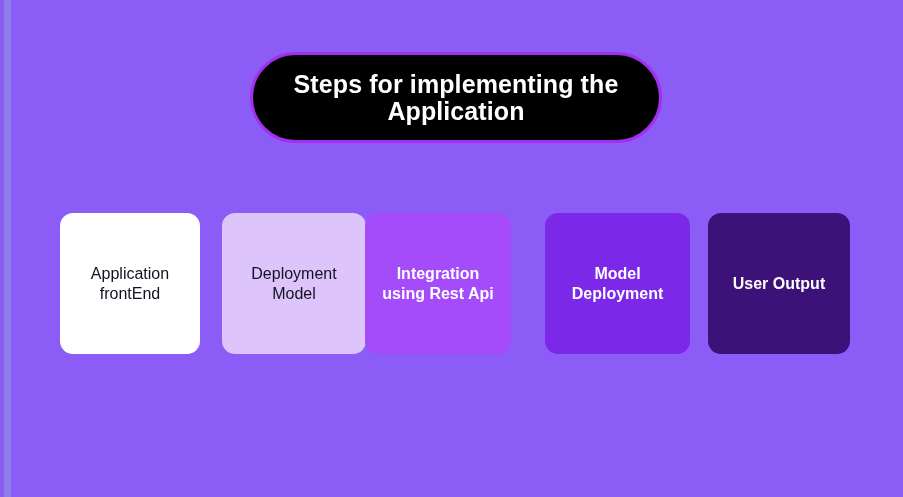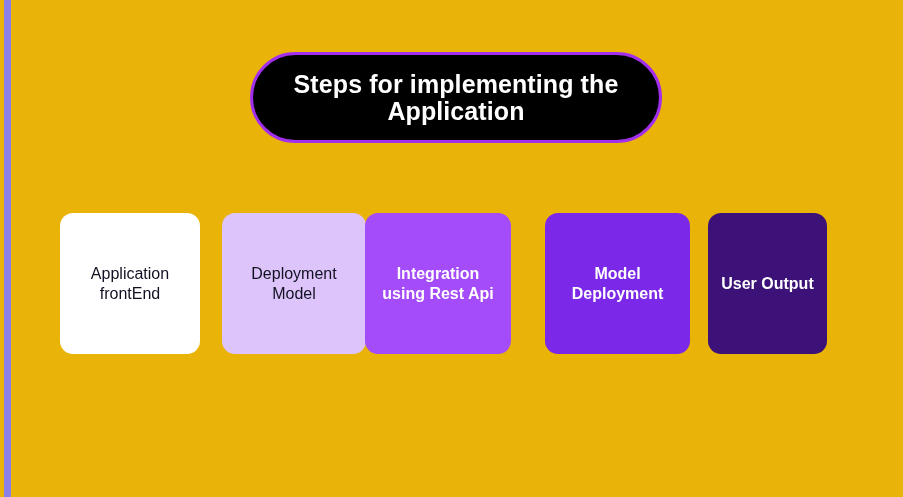--- a/index.html
+++ b/index.html
@@ -86,21 +86,21 @@
   }
   .card-label.light {
     color: #ffffff;
     font-size: 16px;
     font-weight: bold;
   }
 </style>
 </head>
 <body>
 
-<div id="canvas" style="background: #eab308;">
+<div id="canvas" style="background: #8b5cf6;">
 
   <div id="edge-stripe" style="background: rgb(139, 127, 232);"></div>
 
   <div id="title-banner" style="border-color: rgb(162, 47, 238);">
     <div id="title-text" style="color: rgb(255, 255, 255);">Steps for implementing the
 Application</div>
   </div>
 
   <div id="card-row">
 
@@ -117,18 +117,18 @@
     <div class="card" style="left: 305px; width: 146px; background: rgb(164, 75, 250);">
       <div class="card-label light" style="color: rgb(255, 255, 255);">Integration
 using Rest Api</div>
     </div>
 
     <div class="card" style="left: 485px; width: 145px; background: rgb(123, 40, 232);">
       <div class="card-label light" style="color: rgb(255, 255, 255);">Model
 Deployment</div>
     </div>
 
-    <div class="card" style="left: 648px; width: 119px; background: rgb(60, 17, 120);">
+    <div class="card" style="left: 648px; width: 142px; background: rgb(60, 17, 120);">
       <div class="card-label light" style="color: rgb(255, 255, 255);">User Output</div>
     </div>
 
   </div>
 </div>
 
 </body></html>

